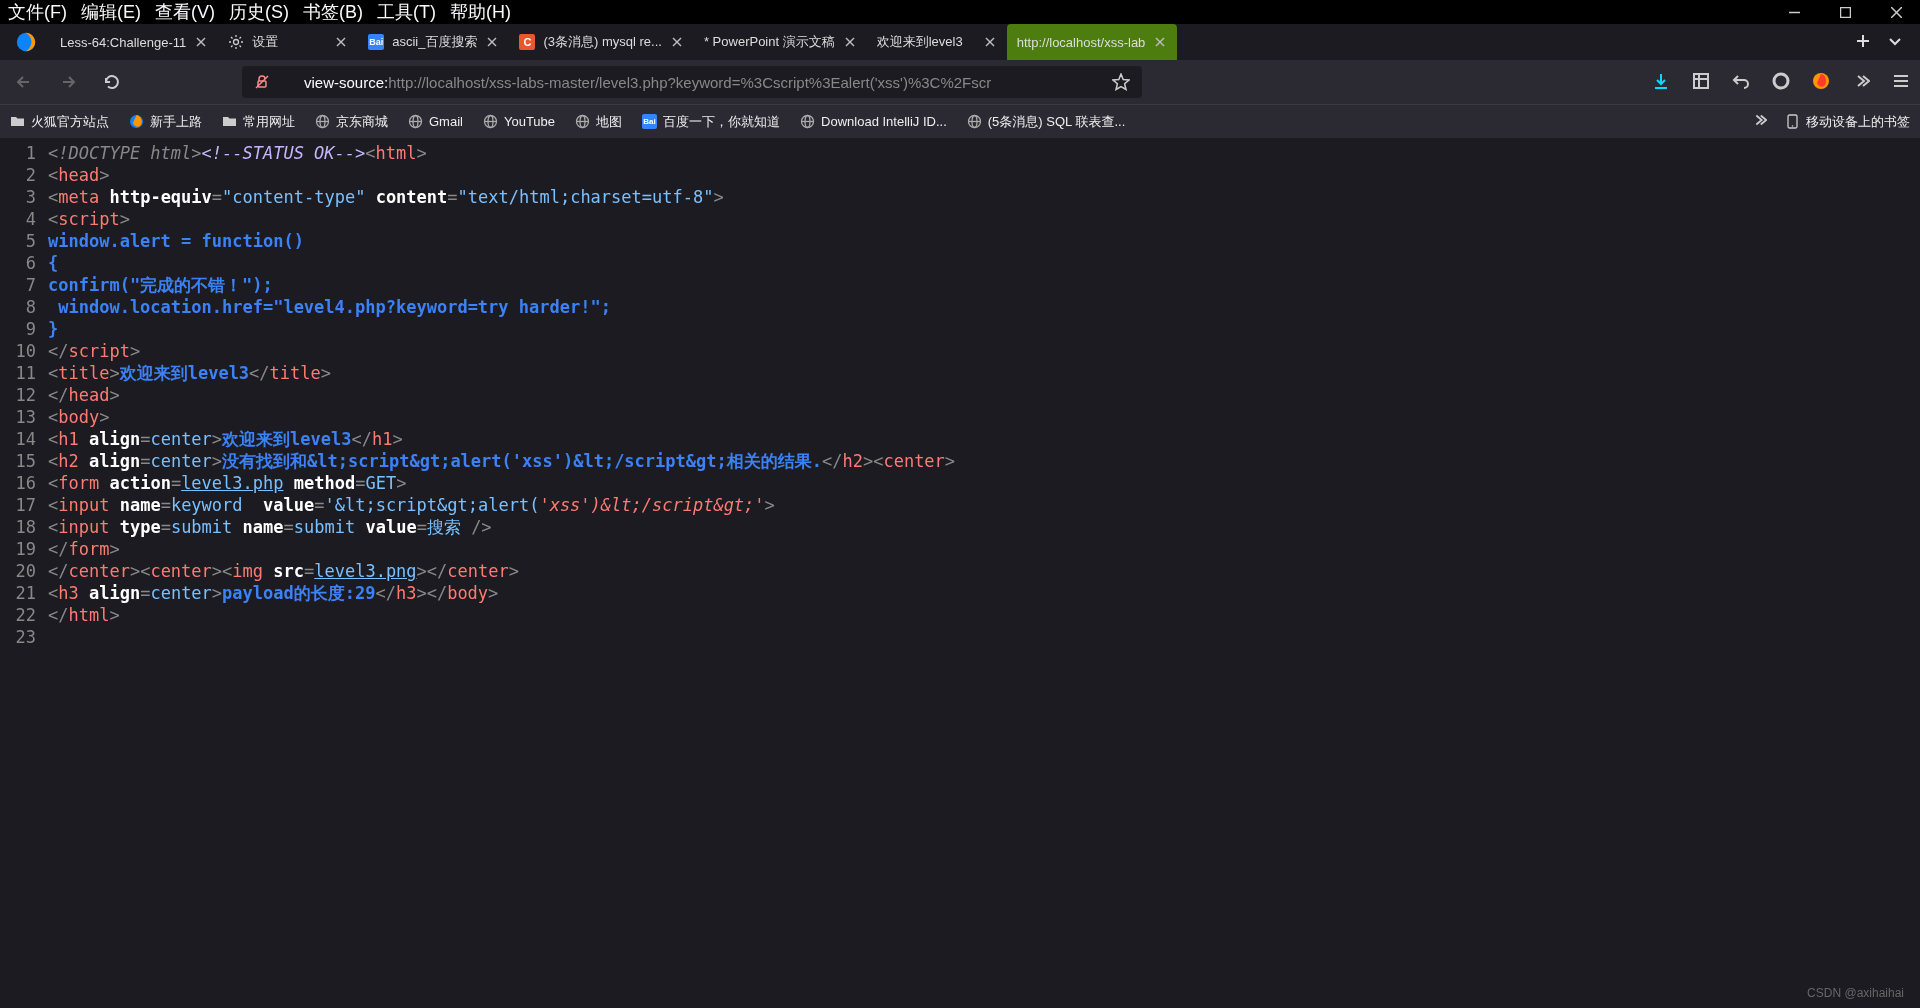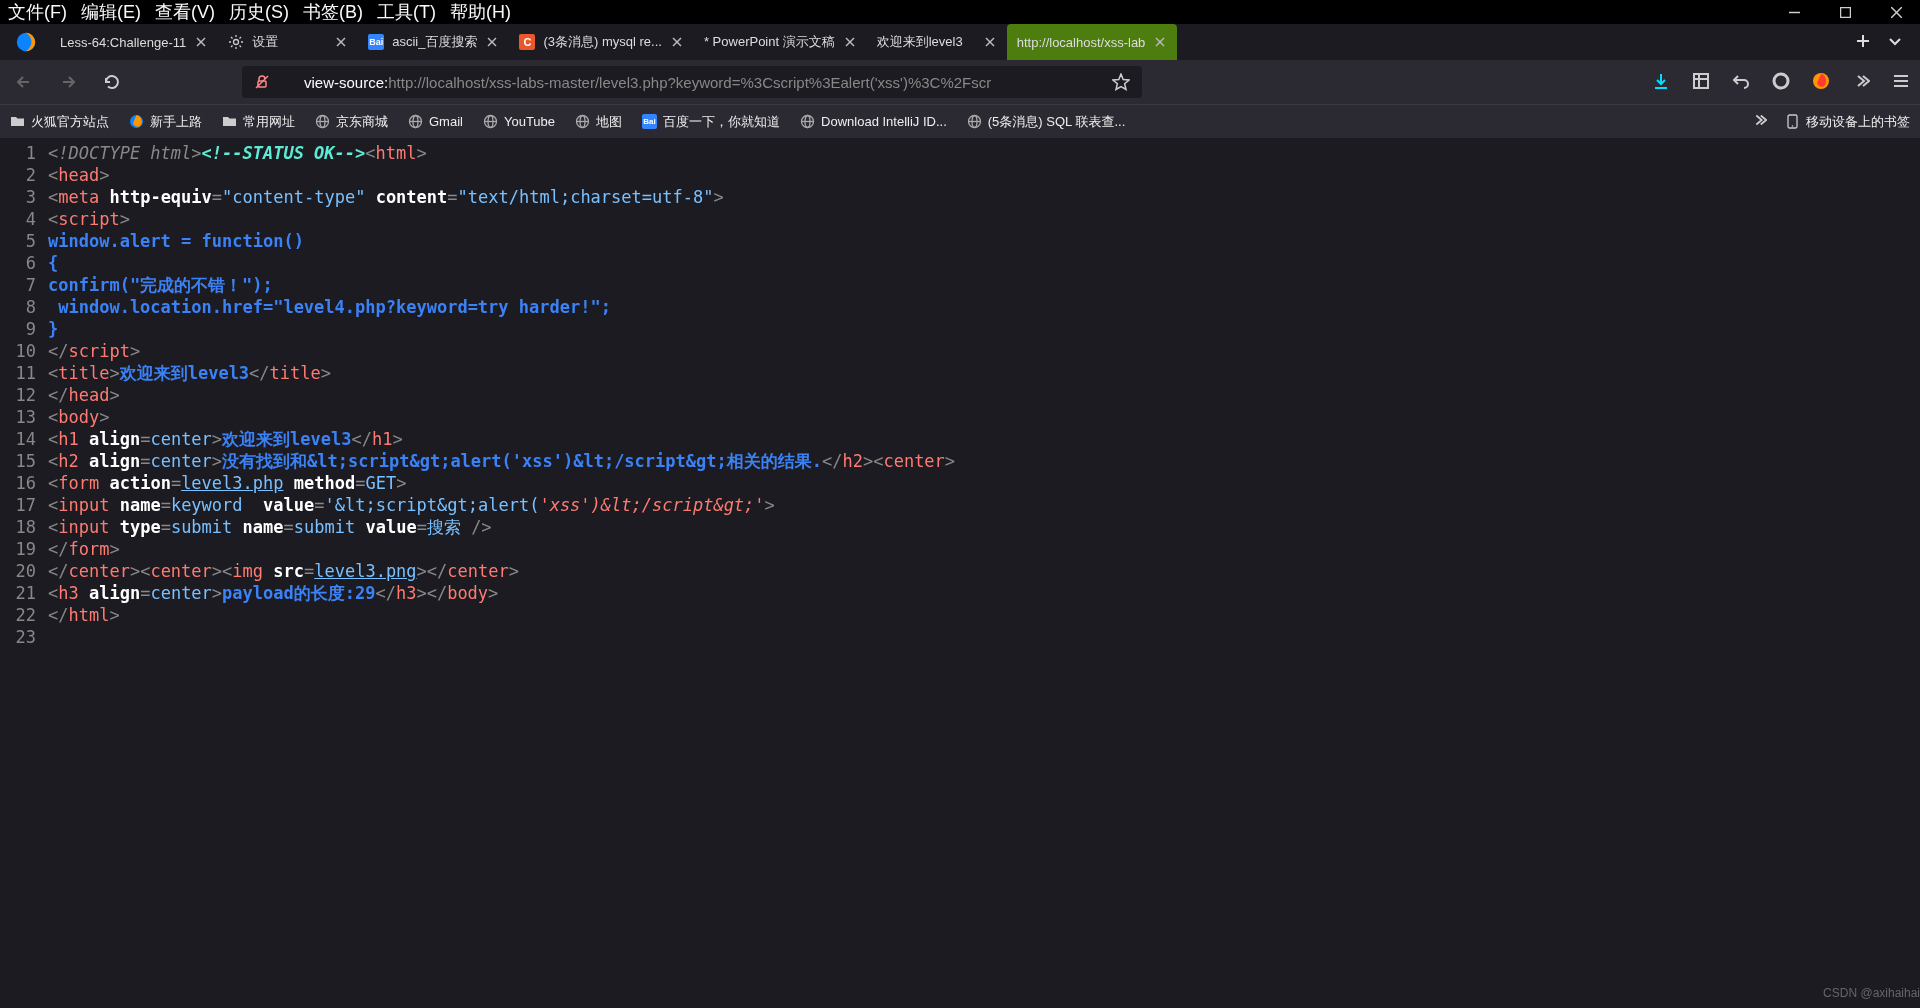--- a/index.html
+++ b/index.html
@@ -37,28 +37,28 @@
 .bmbar { display:flex; align-items:center; height:34px; background:#2b2a33; padding:0 10px; gap:20px; border-top:1px solid #3a3944; font-size:13px; }
 .bm { display:flex; align-items:center; gap:6px; color:#eee; white-space:nowrap; }
 .bm svg { width:15px; height:15px; }
 .bmend { margin-left:auto; display:flex; align-items:center; gap:18px; }
 
 .src { flex:1; background:#1c1b22; overflow:auto; padding:4px 0; font-family:Consolas,monospace; font-size:17px; line-height:22px; }
 .line { display:flex; }
 .ln { width:48px; text-align:right; padding-right:12px; color:#888; flex:0 0 48px; user-select:none; }
 .code { white-space:pre; }
 .doctype{color:#888;font-style:italic;}
-.comment{color:#5eead4;font-style:italic;font-weight:bold;}
+.comment{color:#c4b5fd;font-style:italic;}
 .tag{color:#ff7b72;}
 .ang{color:#888;}
 .attr{color:#fff;font-weight:bold;}
 .str{color:#79c0ff;}
 .txt{color:#3b82f6;font-weight:bold;}
 .link{color:#79c0ff;text-decoration:underline;}
-.watermark{position:fixed;right:0;bottom:8px;color:#666;font-size:12px;}
+.watermark{position:fixed;right:16px;bottom:8px;color:#666;font-size:12px;}
 .c-orange{color:#ff7b72;font-style:italic;}
 
 .fv-baidu{background:#3385ff;color:#fff;font-size:9px;font-weight:bold;border-radius:2px;width:16px;height:16px;display:flex;align-items:center;justify-content:center;}
 .fv-c{background:#e8582c;color:#fff;font-size:11px;font-weight:bold;border-radius:2px;width:16px;height:16px;display:flex;align-items:center;justify-content:center;}
 .globe{stroke:#aaa;stroke-width:1.3;fill:none;}
 .folder{fill:#ccc;}
 </style>
 </head>
 <body>
 

